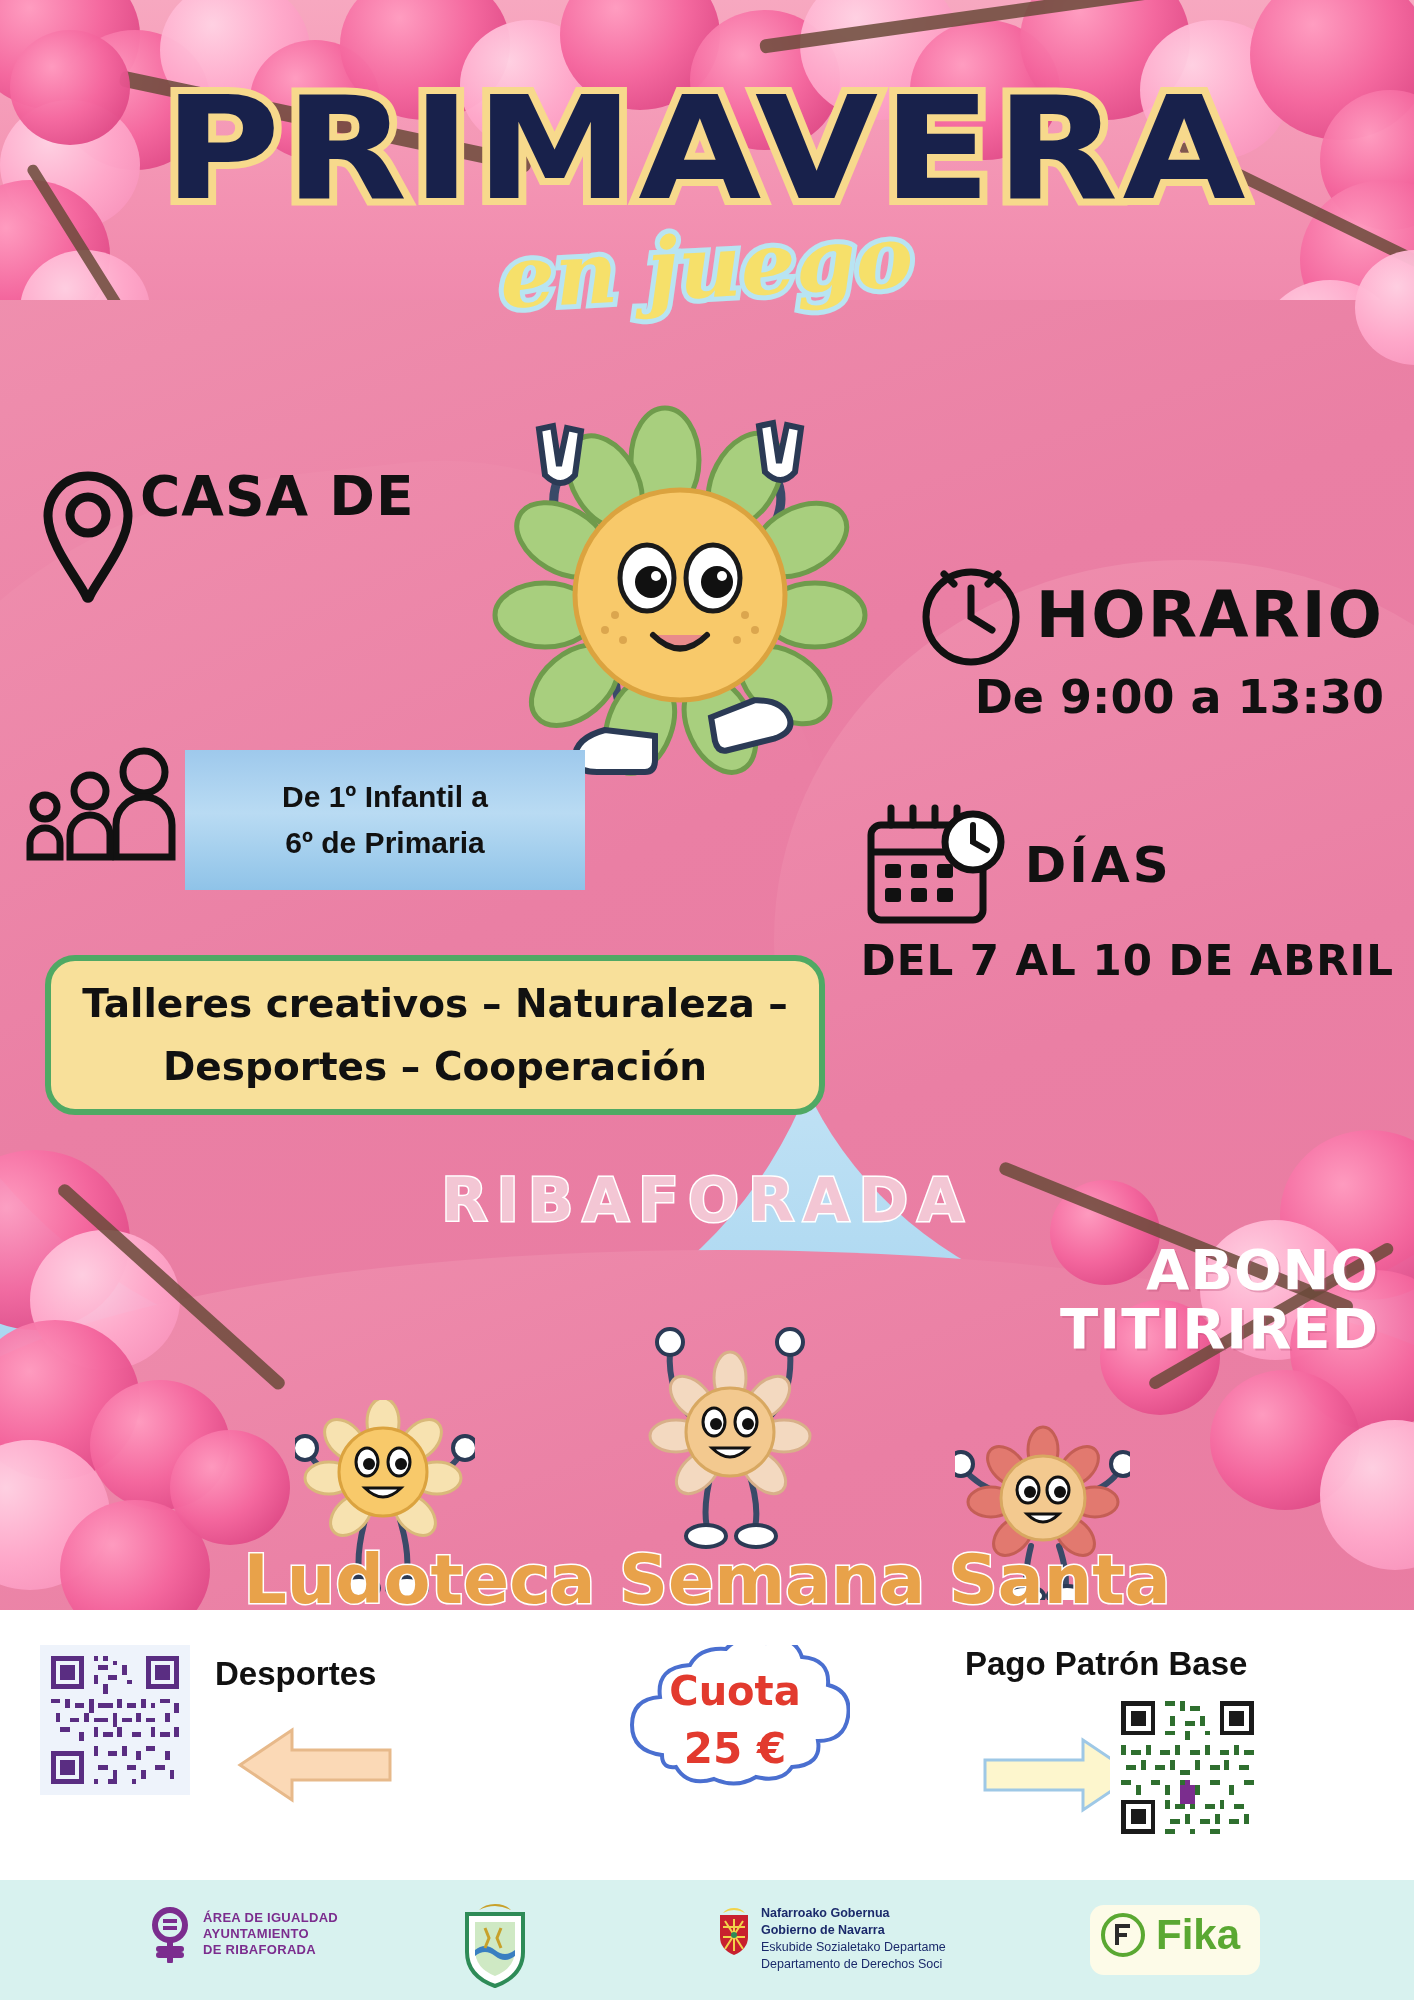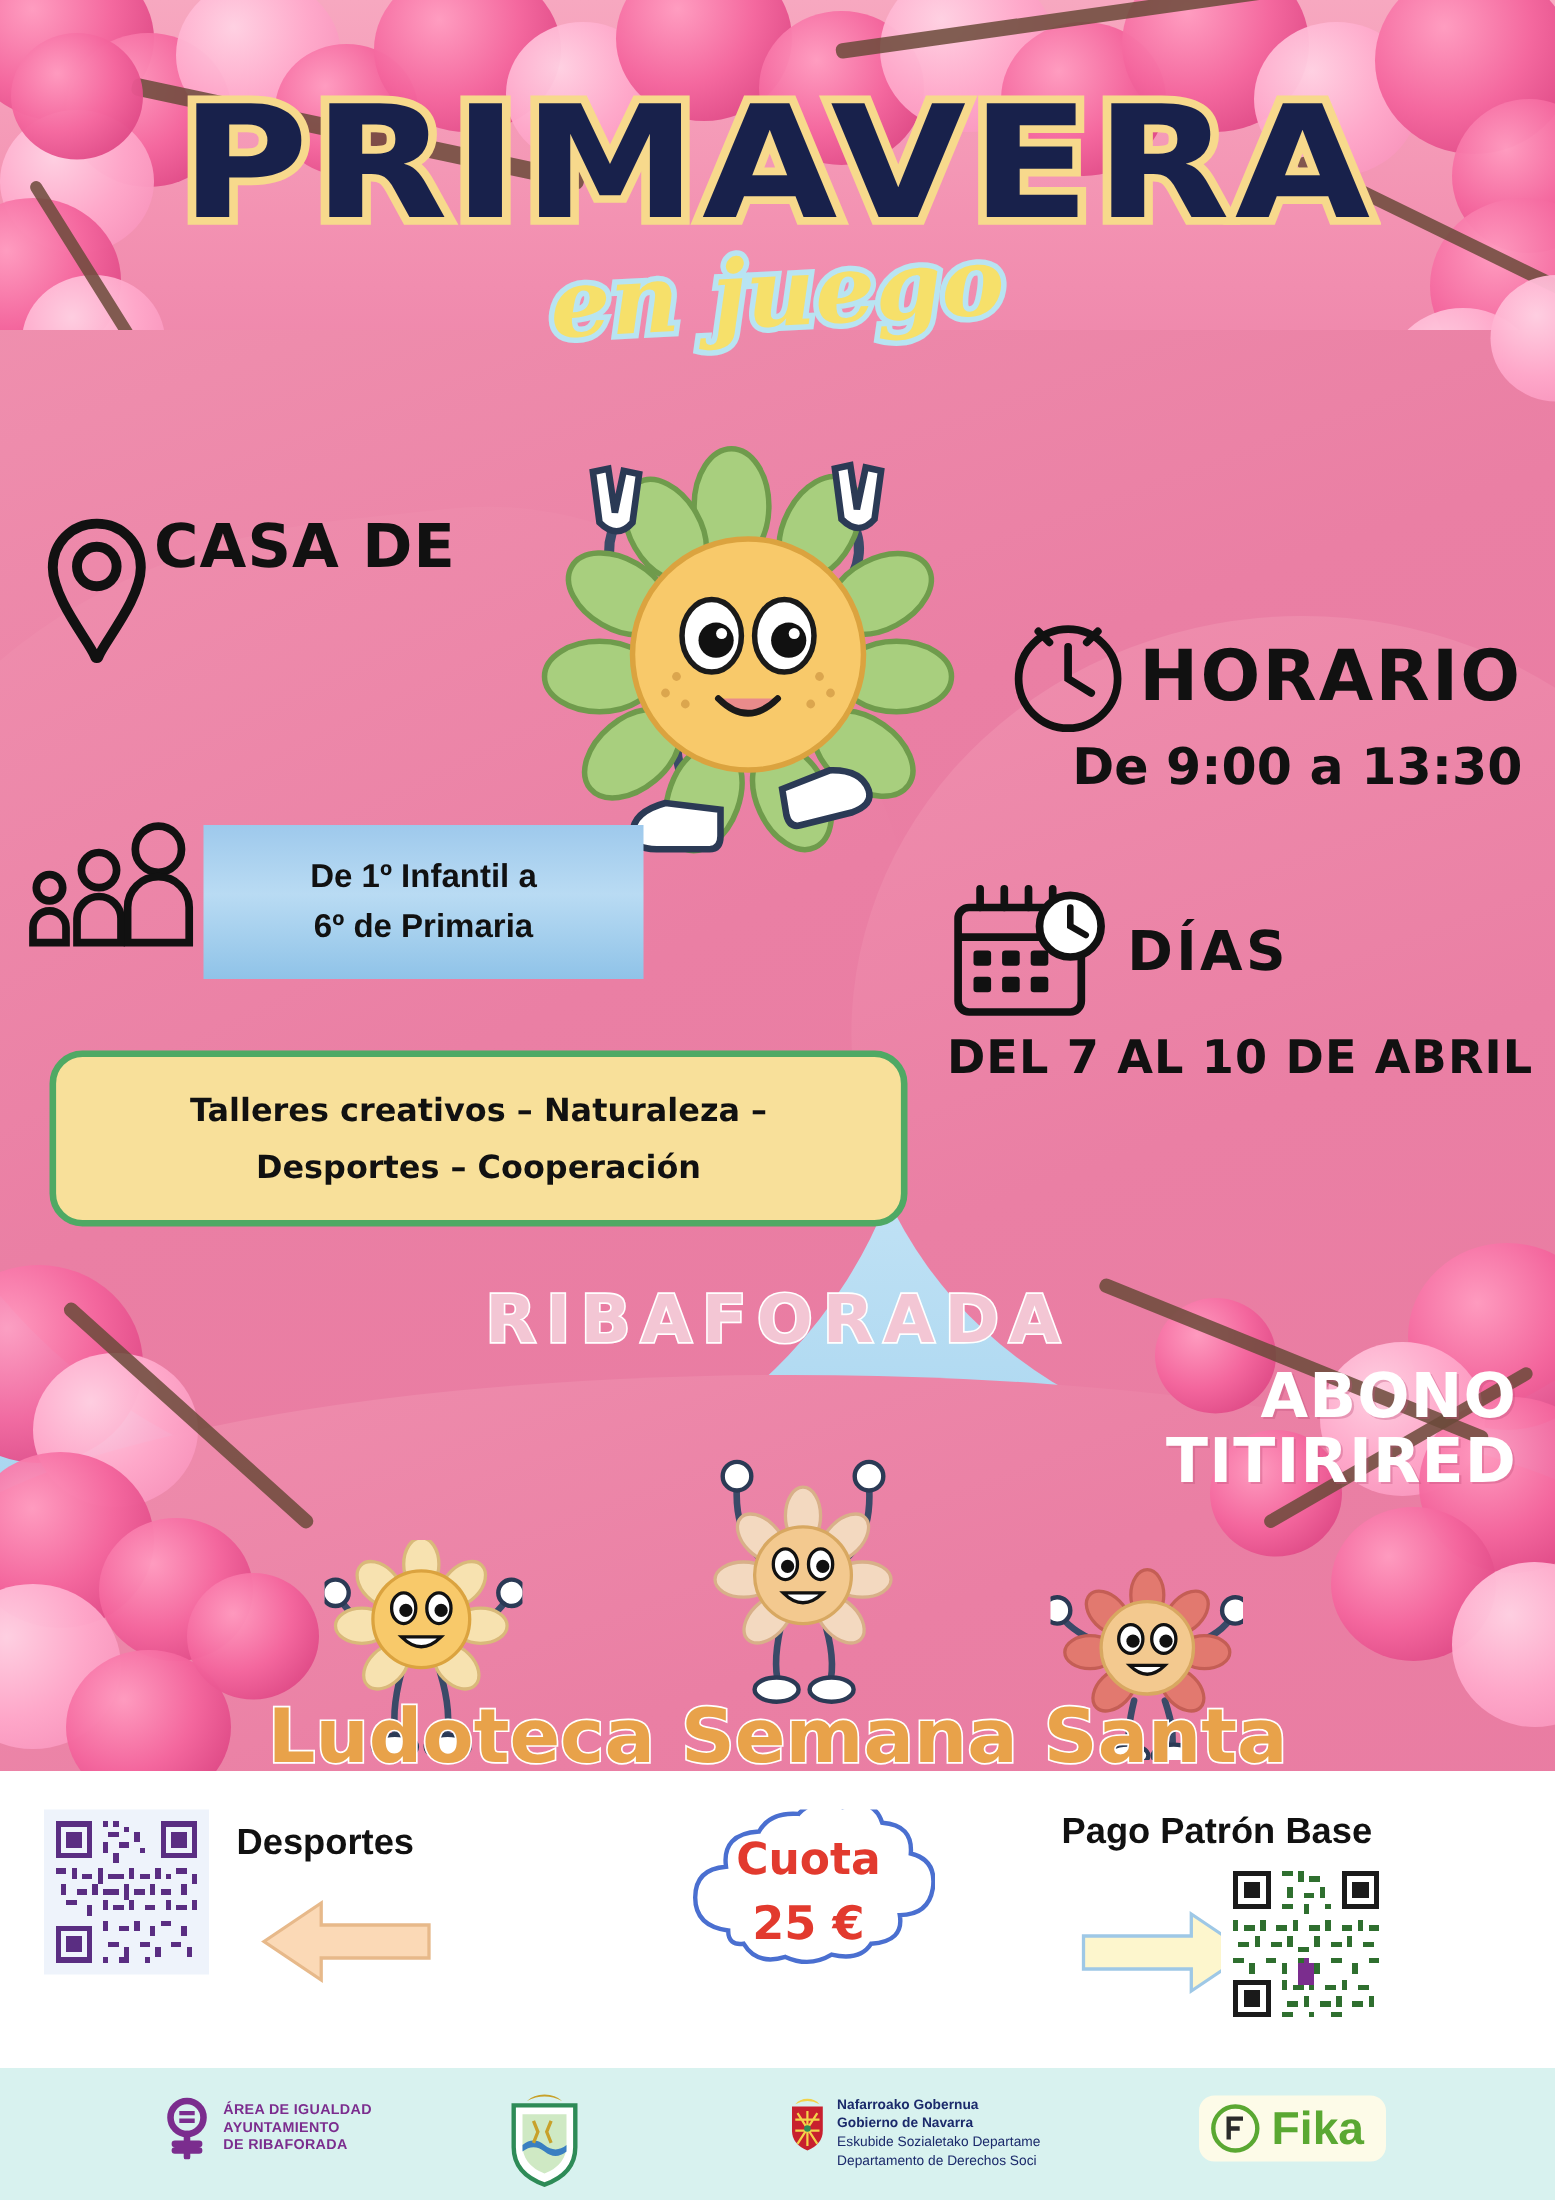--- a/index.html
+++ b/index.html
@@ -90,21 +90,21 @@
   }
   #audience div { font-size:30px; font-weight:bold; color:#111; font-family:"Liberation Sans", sans-serif; }
   #peopleIcon { position:absolute; left:20px; top:745px; }
 
   
   #workshops {
     position:absolute; left:45px; top:955px; width:780px; height:160px;
     background:#f8e09a; border:6px solid #4fa964; border-radius:30px;
     display:flex; flex-direction:column; align-items:center; justify-content:center; gap:18px;
   }
-  #workshops div { font-family:"DejaVu Sans", sans-serif; font-weight:bold; font-size:29px; color:#111; }
+  #workshops div { font-family:"DejaVu Sans", sans-serif; font-weight:bold; font-size:39px; color:#111; }
 
   
   #schedule { position:absolute; right:30px; top:560px; text-align:left; }
   #schedule .row { display:flex; align-items:center; gap:10px; }
   #schedule .label { font-family:"DejaVu Sans", sans-serif; font-weight:bold; font-size:64px; color:#111; letter-spacing:2px; }
   #schedule .value { font-family:"DejaVu Sans", sans-serif; font-weight:bold; font-size:46px; color:#111; margin-top:0; text-align:right; }
 
   
   #days { position:absolute; right:20px; top:800px; }
   #days .row { display:flex; align-items:center; gap:14px; }
@@ -163,21 +163,21 @@
   }
   #logoIgualdad { position:absolute; left:145px; top:1905px; display:flex; align-items:center; gap:8px; }
   #logoIgualdad .txt { font-size:13px; font-weight:bold; color:#7b2d8e; line-height:1.25; letter-spacing:.3px; }
   #logoAyto { position:absolute; left:455px; top:1900px; }
   #logoGobierno { position:absolute; left:715px; top:1905px; display:flex; gap:8px; align-items:flex-start; }
   #logoGobierno .txt { font-size:12.5px; color:#1b2a6b; line-height:1.35; }
   #logoGobierno .txt .b { font-weight:bold; }
   #logoFika {
     position:absolute; left:1090px; top:1905px;
     display:flex; align-items:center; gap:10px;
-    background:#fdfbe8; border-radius:14px; padding:6px 20px 6px 10px;
+    background:#fdfbe8; border-radius:14px; padding:6px 20px 16px 10px;
   }
   #logoFika .fword { font-size:42px; font-weight:bold; color:#5aa832; font-family:"Liberation Sans", sans-serif; }
 
   .arrow-left, .arrow-right { position:absolute; }
 </style>
 </head>
 <body>
 
 <div id="poster">
 

